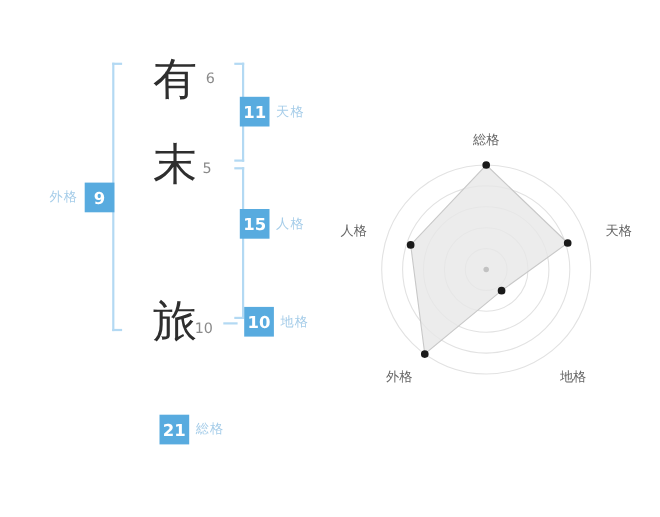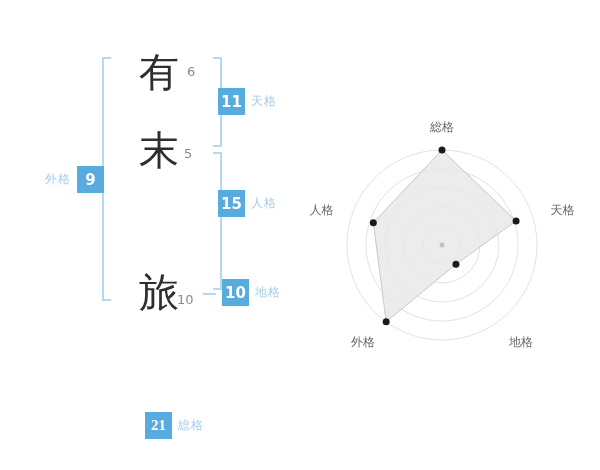--- a/index.html
+++ b/index.html
@@ -23,21 +23,21 @@
   .b-ten { left:213px; top:57px;  width:9px; height:90px;  border:2px solid #b3d9f3; border-left:none; }
   .b-jin { left:213px; top:152px; width:9px; height:138px; border:2px solid #b3d9f3; border-left:none; }
   .tick  { position:absolute; left:203px; top:293px; width:13px; height:2px; background:#b3d9f3; }
 
   
   .badge-group { position:absolute; display:flex; align-items:center; gap:6px; }
   .g-ten { left:218px; top:88px; }
   .g-jin { left:218px; top:190px; }
   .g-chi { left:222px; top:279px; }
   .g-gai { left:45px;  top:166px; }
-  .g-sou { left:145px; top:412px;font-family:Liberation Serif, serif; }
+  .g-sou { left:145px; top:377px; }
   .badge { display:inline-flex; width:27px; height:27px; align-items:center; justify-content:center;
            background:#58abdf; color:#fff; font-size:15px; font-weight:bold; }
   .badge-label { font-size:12px; color:#a6cde9; letter-spacing:1px; }
 
   
   .radar { position:absolute; left:300px; top:103px; width:285px; height:285px; }
 </style>
 </head>
 <body>
 

